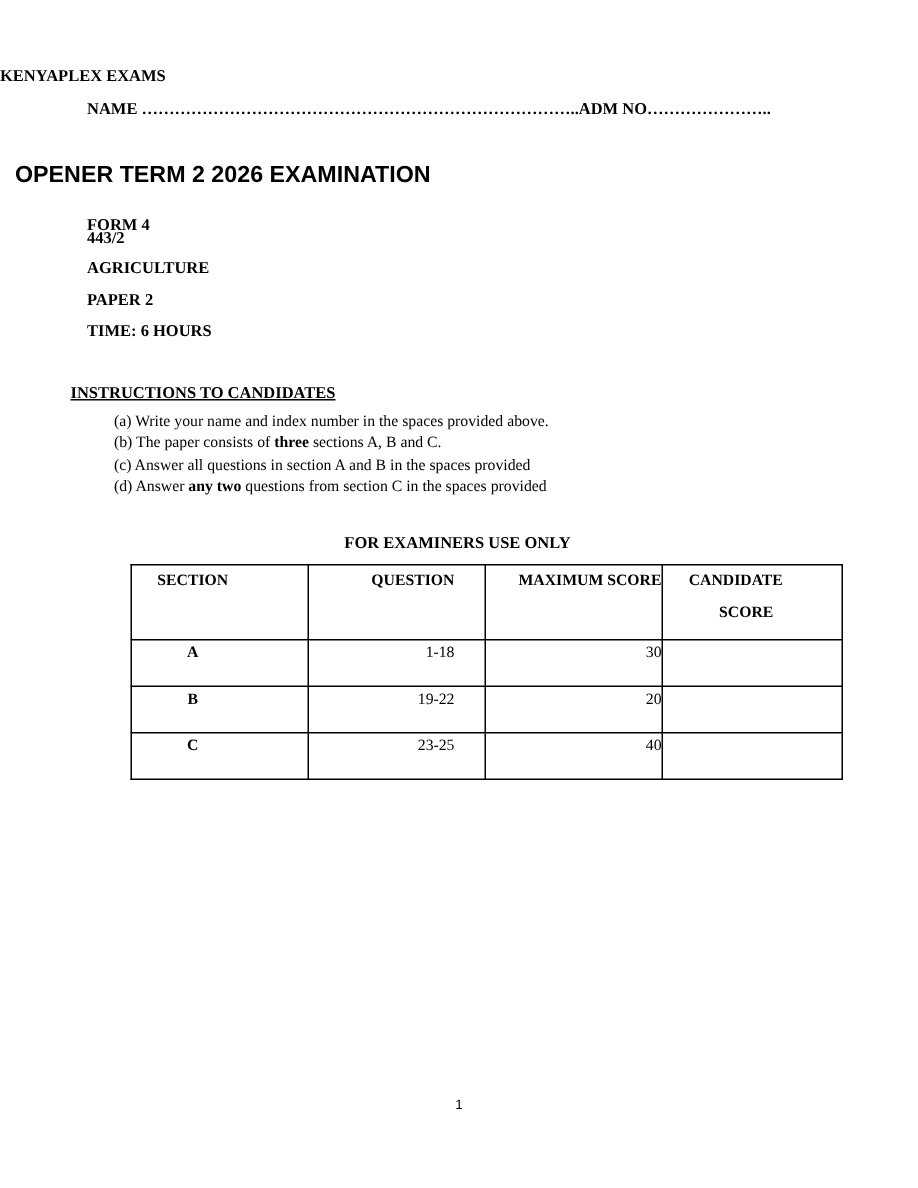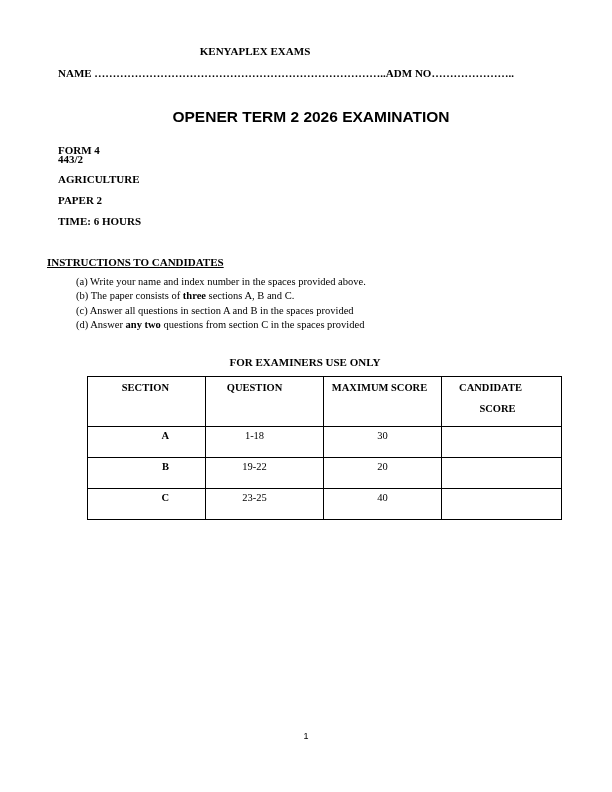--- a/index.html
+++ b/index.html
@@ -2,28 +2,28 @@
 <html><head>
   <meta charset="utf-8">
   <style>
     html, body { margin: 0; padding: 0; background: #ffffff; }
     body {
       width: 612px; height: 792px; position: relative; overflow: hidden;
       font-family: "Liberation Serif", serif; color: #000;
     }
     .abs { position: absolute; }
     .school {
-      top: 45px; left: 0; width: 510px; text-align: center;
+      top: 45px; left: 0; width: 510px; 
       font-weight: bold; font-size: 11px;
     }
     .nameline {
       top: 67px; left: 58px; font-weight: bold; font-size: 11px; white-space: nowrap;
     }
     .exam-title {
-      top: 108px; left: 0; width: 612px; text-align: center;
+      top: 108px; left: 0; width: 612px; text-align: left;
       font-family: "Liberation Sans", sans-serif; font-weight: bold; font-size: 15.5px;
       padding-left: 10px; box-sizing: border-box;
     }
     .meta { left: 58px; font-weight: bold; font-size: 11px; }
     .instr-head {
       top: 256px; left: 47px; font-weight: bold; font-size: 11px;
       text-decoration: underline;
     }
     .instr { left: 76px; font-size: 10.5px; white-space: nowrap; }
     .instr b { font-weight: bold; }
@@ -35,23 +35,23 @@
       position: absolute; top: 376px; left: 87px; width: 474px;
       border-collapse: collapse; table-layout: fixed;
       font-size: 10.5px;
     }
     table.scores td, table.scores th {
       border: 1px solid #000; vertical-align: top; padding: 0; overflow: hidden;
     }
     table.scores th { font-weight: bold; height: 49px; }
     table.scores td { height: 30px; }
     .th-inner { padding-top: 1px; line-height: 20px; white-space: nowrap; }
-    .c1 { text-align: right; padding-right: 36px !important; }
-    .c2 { text-align: center; padding-right: 20px !important; }
-    .c3 { text-align: center; }
+    .c1 { text-align: center; padding-right: 36px !important; }
+    .c2 { text-align: right; padding-right: 20px !important; }
+    .c3 { text-align: right; }
     .c4 { text-align: center; }
     .cell-inner { padding-top: 3px; }
     .sec { font-weight: bold; }
     .pagenum {
       top: 731px; left: 0; width: 612px; text-align: center;
       font-family: "Liberation Sans", sans-serif; font-size: 9px;
     }
   </style>
 </head>
 <body>

